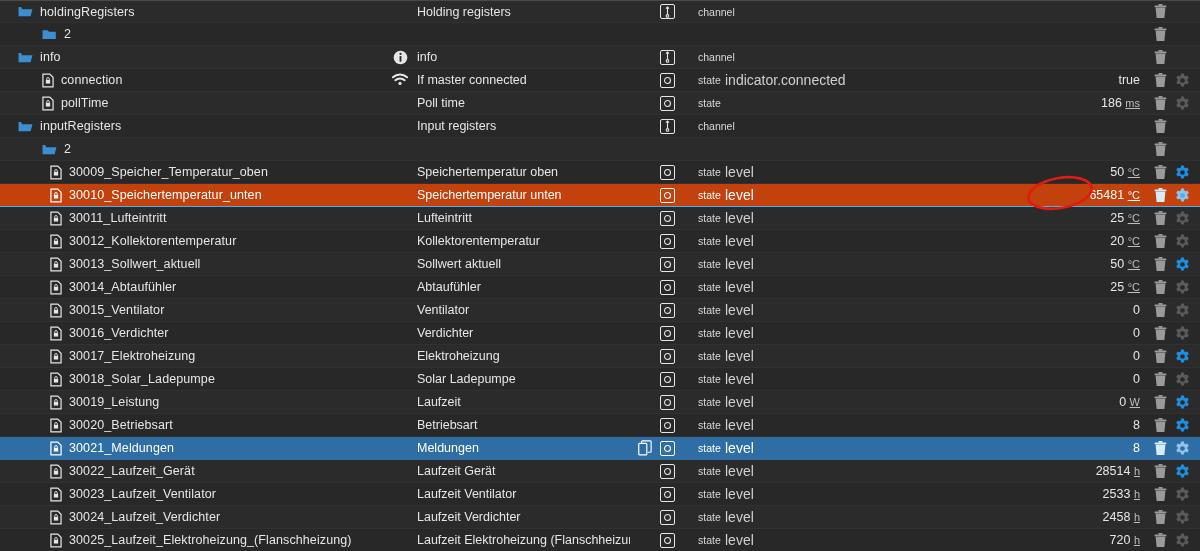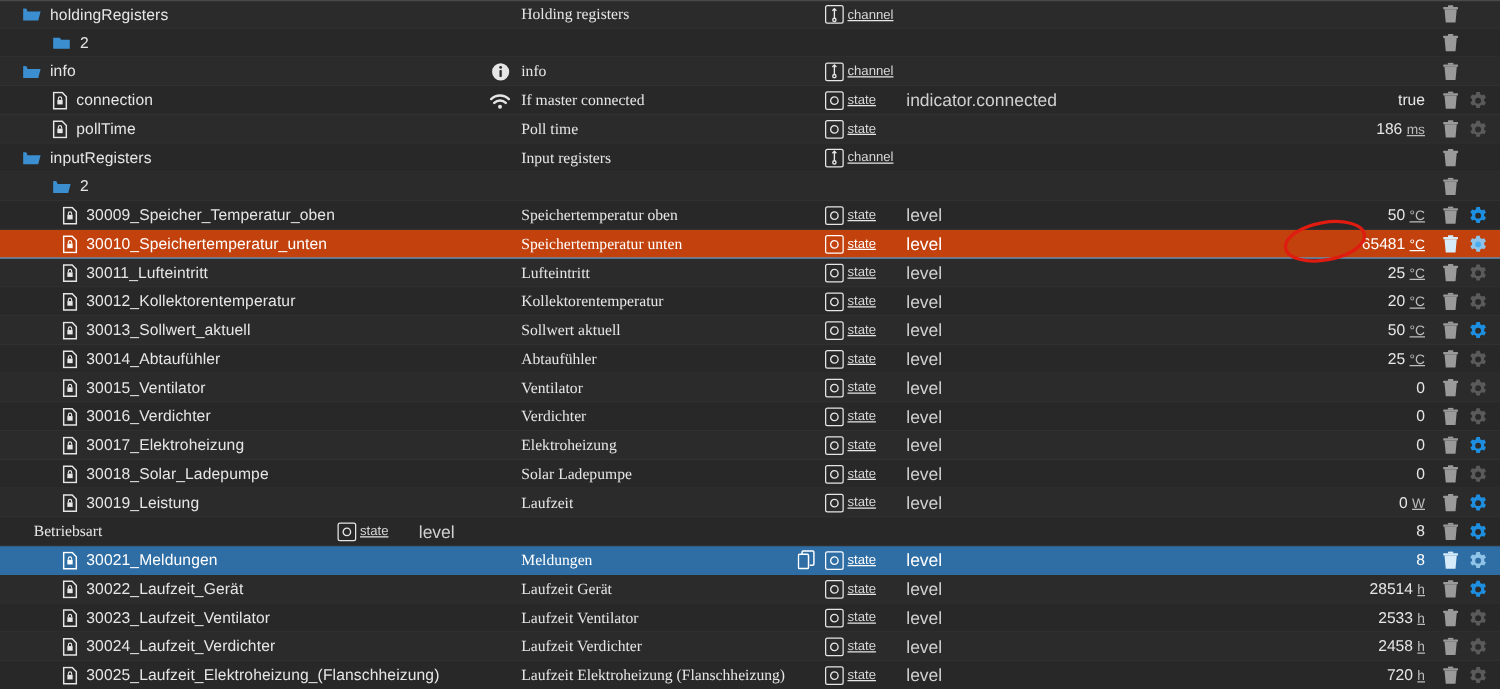--- a/index.html
+++ b/index.html
@@ -40,31 +40,31 @@
   .indent { display:inline-block; height:1px; }
 
   .ic { flex:0 0 auto; display:inline-flex; align-items:center; justify-content:center; }
   .ic svg { display:block; }
 
   .nm { margin-left: 7px; letter-spacing: .1px; }
 
   
   .c-desc {
     width: 240px; flex: 0 0 240px;
-    display:flex; align-items:flex-end;
-    white-space: nowrap; overflow: hidden; font-family: Liberation Serif, serif;
+    display:flex; align-items:flex-start;
+    white-space: nowrap; overflow: hidden;
   }
   .c-desc .dlabel { margin-left: 7px; }
   .c-desc .leadic { width:20px; flex:0 0 20px; display:flex; align-items:center; justify-content:center;}
 
   
   .c-copy { width: 30px; flex:0 0 30px; display:flex; align-items:center; justify-content:center; }
 
   
-  .c-type { width: 65px; flex:0 0 65px; display:flex; align-items:center; gap:3px;text-decoration:underline; }
+  .c-type { width: 65px; flex:0 0 65px; display:flex; align-items:center; gap:23px; }
   .typebox {
     width: 15px; height: 15px;
     border: 1.4px solid currentColor;
     border-radius: 2px;
     display:flex; align-items:center; justify-content:center;
     flex:0 0 15px;
   }
   .typebox svg { display:block; }
   .tlabel { font-size: 10.5px; color:#d8d8d8; }
   .row.sel .tlabel, .row.hover .tlabel { color:#ffffff; }
@@ -934,20 +934,31 @@
                  a5.6 5.6 0 0 1 0 1.7 l1.55 1.3 -1.5 2.6 -1.9-0.75 a5.6 5.6 0 0 1 -1.45 0.85
                  l-0.35 2.0 h-3 l-0.35-2.0 a5.6 5.6 0 0 1 -1.45-0.85 l-1.9 0.75 -1.5-2.6
                  1.55-1.3 a5.6 5.6 0 0 1 0-1.7 l-1.55-1.3 1.5-2.6 1.9 0.75
                  a5.6 5.6 0 0 1 1.45-0.85 Z" fill="#1e8fe0"></path>
         <circle cx="8" cy="8" r="2.5" fill="#2b2b2b"></circle>
       </svg>
         </span>
       </div>
     </div>
     <div class="row alt">
+      <div class="c-name">
+        <span class="indent" style="width:50px"></span>
+        <span class="ic">
+          <svg width="12" height="15" viewBox="0 0 13 16">
+        <path d="M1 1 H8.4 L12 4.6 V15 H1 Z" fill="none" stroke="#e6e6e6" stroke-width="1.3"></path>
+        <rect x="4.2" y="7.3" width="4.6" height="4" fill="#e6e6e6"></rect>
+        <path d="M5.1 7.3 v-1.1 a1.4 1.4 0 0 1 2.8 0 v1.1" fill="none" stroke="#e6e6e6" stroke-width="1"></path>
+      </svg>
+        </span>
+        <span class="nm">30020_Betriebsart</span>
+      </div>
       <div class="c-desc">
         <span class="leadic"></span>
         <span class="dlabel">Betriebsart</span>
       </div>
       <div class="c-copy"></div>
       <div class="c-type" style="color: rgb(230, 230, 230);">
         <span class="typebox">
           <svg width="9" height="9" viewBox="0 0 10 10">
         <circle cx="5" cy="5" r="3.3" fill="none" stroke="#e6e6e6" stroke-width="1.2"></circle>
       </svg>

